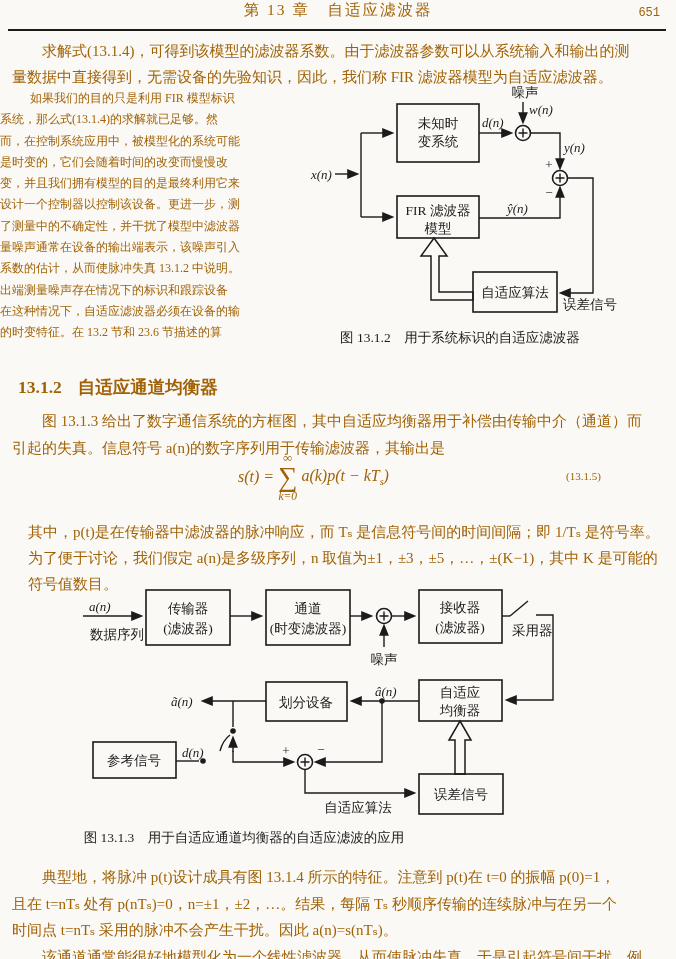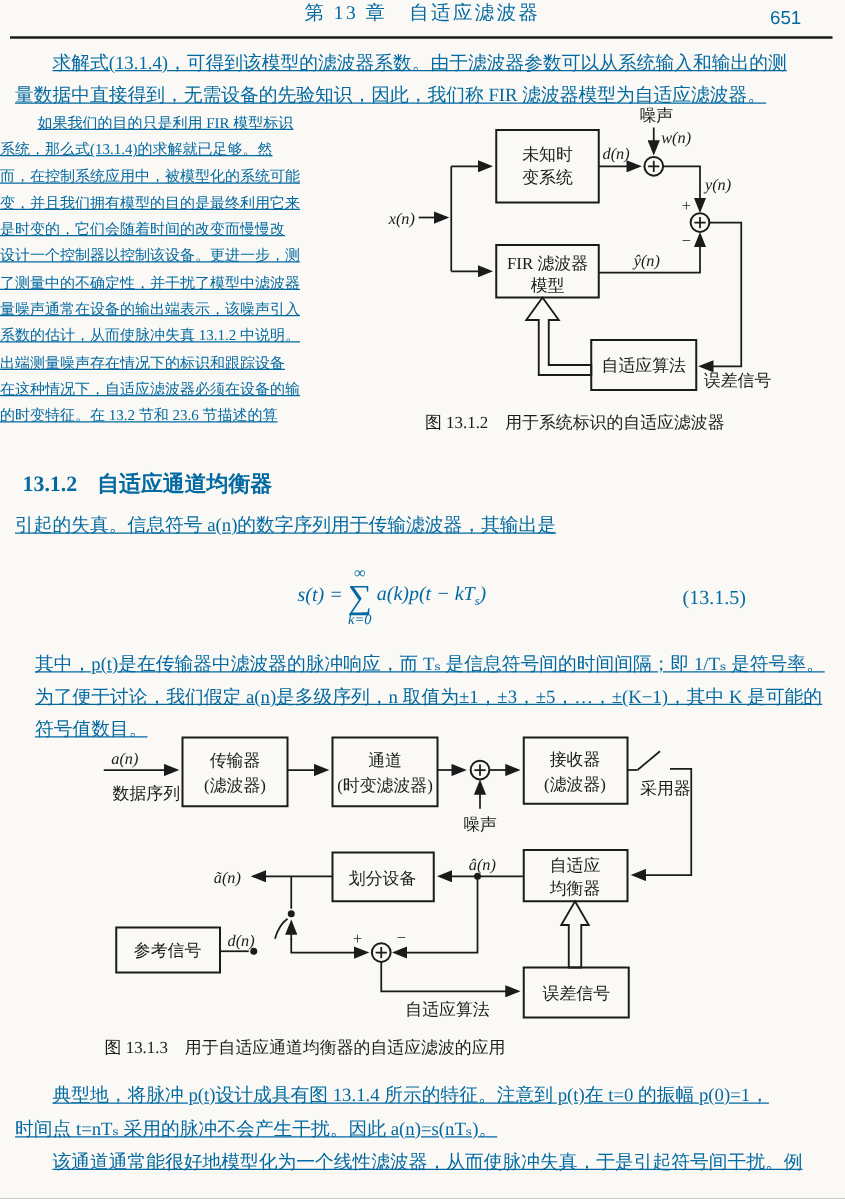--- a/index.html
+++ b/index.html
@@ -1,43 +1,43 @@
 <!DOCTYPE html>
 <html><head>
 <meta charset="utf-8">
 <style>
   html,body{margin:0;padding:0;background:#888;}
   #page{
     position:relative; width:676px; height:959px; overflow:hidden;
-    background:#faf9f5; color:#0369a1;
+    background:#faf9f5; color:#a16207;
     font-family:"Liberation Serif","DejaVu Serif",serif;
   }
   .abs{position:absolute;}
-  .line{white-space:nowrap;text-decoration:underline;}
+  .line{white-space:nowrap;}
   
   #hdr-title{left:0; top:6; width:676px; text-align:center; font-size:15.5px; letter-spacing:2px;}
-  #hdr-page{right:35px; top:6px; font-size:15px; font-family:Liberation Sans, sans-serif;}
+  #hdr-page{right:16px; top:6px; font-size:12px; font-family:Liberation Mono, monospace;}
   #hdr-rule{left:8px; top:29px; width:658px; height:2px; background:#1b1b1b;}
   
   .body-text{font-size:15px; line-height:26px;}
   #para1{left:12px; top:38px; width:652px;}
   #para2{left:0; top:88px; width:324px; font-size:12px; line-height:21.3px;}
   .indent{padding-left:30px;}
   #section-heading{left:18px; top:375px; font-family:Liberation Serif, serif; font-weight:bold; font-size:17.5px;}
   #section-heading .num{margin-right:16px;}
   #para3{left:12px; top:408px; width:652px; line-height:27px;}
   #para4{left:28px; top:519px; width:652px; line-height:26px;}
   #para5{left:12px; top:864px; width:652px; line-height:26.5px;}
   
   #equation{left:238px; top:452px; display:flex; align-items:center; font-size:16px; font-style:italic;}
   #equation .sigma-stack{display:flex; flex-direction:column; align-items:center; margin:0 4px; font-style:normal;}
   #equation .sigma-stack .inf{font-size:13px; line-height:12px;}
   #equation .sigma-stack .sg{font-size:27px; line-height:26px;}
   #equation .sigma-stack .low{font-size:11.5px; line-height:12px; font-style:italic;}
-  #eq-number{left:546px; top:470px; font-size:16px;}
+  #eq-number{left:566px; top:470px; font-size:11px;}
   sub{font-size:10px;}
   
   svg{position:absolute; overflow:visible;}
   svg .bx{fill:none; stroke:#1b1b1b; stroke-width:1.6;}
   svg .ln{fill:none; stroke:#1b1b1b; stroke-width:1.4;}
   svg .cjk{font-family:"Liberation Serif","DejaVu Serif",serif; font-size:13.5px; fill:#1b1b1b;}
   svg .mi{font-family:"Liberation Serif","DejaVu Serif",serif; font-style:italic; font-size:13px; fill:#1b1b1b;}
   svg .sgn{font-family:"Liberation Serif","DejaVu Serif",serif; font-size:13px; fill:#1b1b1b;}
   svg .cap{font-family:"Liberation Serif","DejaVu Serif",serif; font-size:13.5px; fill:#1b1b1b;}
   svg .hollow{fill:#faf9f5; stroke:#1b1b1b; stroke-width:1.5;}
@@ -54,22 +54,22 @@
 
   <div class="abs body-text" id="para1">
     <div class="line indent">求解式(13.1.4)，可得到该模型的滤波器系数。由于滤波器参数可以从系统输入和输出的测</div>
     <div class="line">量数据中直接得到，无需设备的先验知识，因此，我们称 FIR 滤波器模型为自适应滤波器。</div>
   </div>
 
   <div class="abs" id="para2">
     <div class="line indent">如果我们的目的只是利用 FIR 模型标识</div>
     <div class="line">系统，那么式(13.1.4)的求解就已足够。然</div>
     <div class="line">而，在控制系统应用中，被模型化的系统可能</div>
+    <div class="line">是时变的，它们会随着时间的改变而慢慢改</div>
     <div class="line">变，并且我们拥有模型的目的是最终利用它来</div>
-    <div class="line">是时变的，它们会随着时间的改变而慢慢改</div>
     <div class="line">设计一个控制器以控制该设备。更进一步，测</div>
     <div class="line">了测量中的不确定性，并干扰了模型中滤波器</div>
     <div class="line">量噪声通常在设备的输出端表示，该噪声引入</div>
     <div class="line">系数的估计，从而使脉冲失真 13.1.2 中说明。</div>
     <div class="line">出端测量噪声存在情况下的标识和跟踪设备</div>
     <div class="line">在这种情况下，自适应滤波器必须在设备的输</div>
     <div class="line">的时变特征。在 13.2 节和 23.6 节描述的算</div>
   </div>
 
   <svg id="fig1" style="left:300px; top:83px;" width="376" height="272" viewBox="0 0 376 272">
@@ -117,20 +117,21 @@
     <text class="cjk" x="263" y="226">误差信号</text>
 
     <text class="cap" x="40" y="259">图 13.1.2　用于系统标识的自适应滤波器</text>
   </svg>
 
   <div class="abs" id="section-heading">
     <span class="num">13.1.2</span><span>自适应通道均衡器</span>
   </div>
 
   <div class="abs body-text" id="para3">
+    <div class="line indent">图 13.1.3 给出了数字通信系统的方框图，其中自适应均衡器用于补偿由传输中介（通道）而</div>
     <div class="line">引起的失真。信息符号 a(n)的数字序列用于传输滤波器，其输出是</div>
   </div>
 
   <div class="abs" id="equation">
     <span>s(t) =</span>
     <span class="sigma-stack">
       <span class="inf">∞</span>
       <span class="sg">∑</span>
       <span class="low">k=0</span>
     </span>
@@ -210,17 +211,18 @@
     <text class="mi" x="142" y="172">d(n)</text>
     <text class="sgn" x="246" y="170" text-anchor="middle">+</text>
     <text class="sgn" x="281" y="169" text-anchor="middle">−</text>
     <text class="cjk" x="318" y="227" text-anchor="middle">自适应算法</text>
 
     <text class="cap" x="204" y="257" text-anchor="middle">图 13.1.3　用于自适应通道均衡器的自适应滤波的应用</text>
   </svg>
 
   <div class="abs body-text" id="para5">
     <div class="line indent">典型地，将脉冲 p(t)设计成具有图 13.1.4 所示的特征。注意到 p(t)在 t=0 的振幅 p(0)=1，</div>
+    <div class="line">且在 t=nTₛ 处有 p(nTₛ)=0，n=±1，±2，…。结果，每隔 Tₛ 秒顺序传输的连续脉冲与在另一个</div>
     <div class="line">时间点 t=nTₛ 采用的脉冲不会产生干扰。因此 a(n)=s(nTₛ)。</div>
     <div class="line indent">该通道通常能很好地模型化为一个线性滤波器，从而使脉冲失真，于是引起符号间干扰。例</div>
   </div>
 
 </div>
 
 </body></html>

